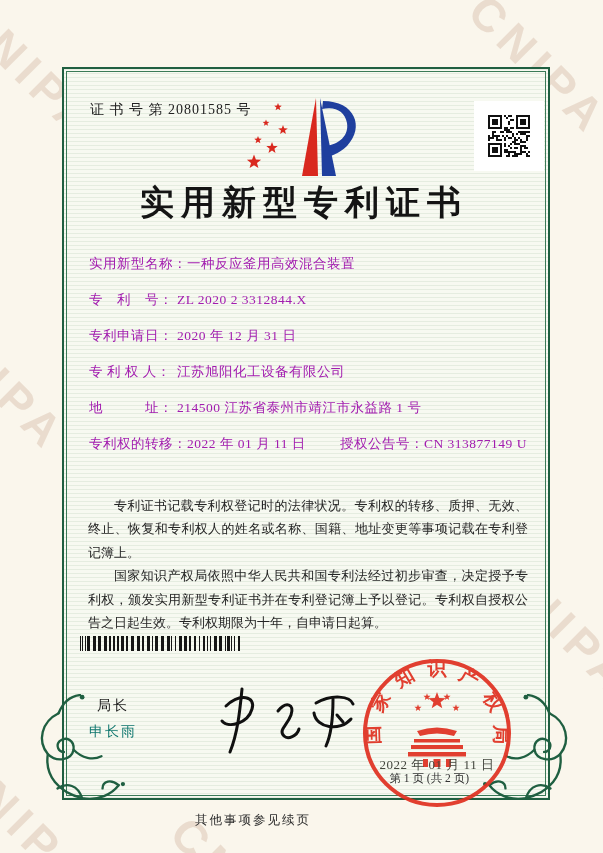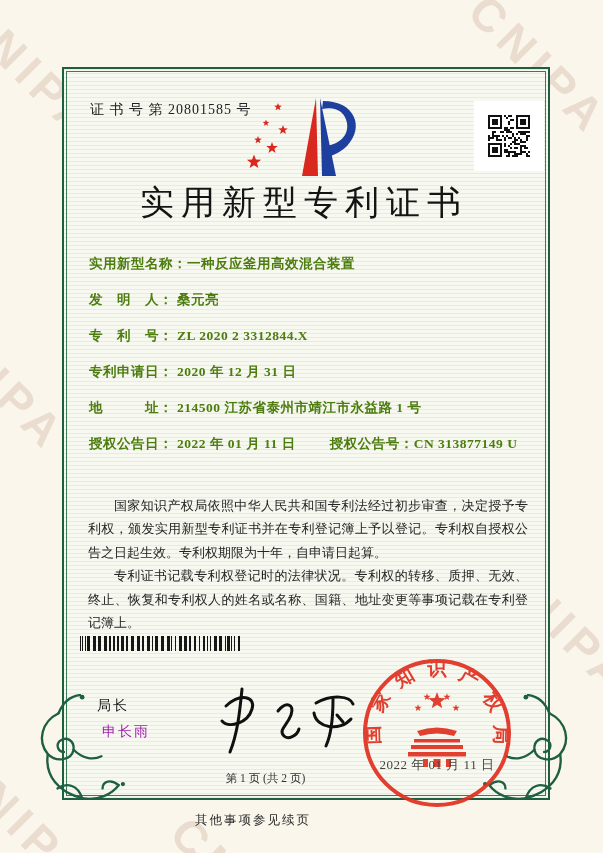--- a/index.html
+++ b/index.html
@@ -12,37 +12,37 @@
   .frame{position:absolute;left:62px;top:67px;width:484px;height:729px;
          border:2.5px solid #1f5f41;
          background:#f7f9f1;
          background-image:repeating-linear-gradient(180deg,rgba(140,175,140,0.17) 0px,rgba(140,175,140,0.17) 1px,transparent 1px,transparent 4px);}
   .frame::after{content:'';position:absolute;inset:2px;border:1px solid #3a7a57;pointer-events:none;}
   .cert-no{position:absolute;left:90px;top:101px;font-size:14px;color:#222;letter-spacing:1px;}
   .logo{position:absolute;left:238px;top:94px;}
   .qr{position:absolute;left:474px;top:101px;width:70px;height:70px;background:#fff;
       display:flex;align-items:center;justify-content:center;}
   .title{position:absolute;left:62px;top:180px;width:484px;text-align:center;
-         font-size:34px;font-weight:400;color:#141414;letter-spacing:7px;}
+         font-size:34px;font-weight:700;color:#141414;letter-spacing:7px;}
   .fields{position:absolute;left:89px;top:255px;width:440px;}
-  .frow{height:36px;font-size:13.5px;color:#4d7c0f;white-space:nowrap;font-weight:bold;}
+  .frow{height:36px;font-size:13.5px;color:#a21caf;white-space:nowrap;}
   .flabel{display:inline-block;min-width:88px;letter-spacing:0.5px;}
   .fvalue{letter-spacing:0.5px;}
   .pair2{margin-left:34px;}
   .paras{position:absolute;left:88px;top:494px;width:440px;font-size:13px;color:#242424;
          line-height:1.8;text-align:justify;}
   .paras p{margin:0;text-indent:2em;}
   .barcode{position:absolute;left:80px;top:636px;}
   .signer-title{position:absolute;left:97px;top:697px;font-size:14px;color:#1d1d1d;letter-spacing:2px;}
-  .signer-name{position:absolute;left:102px;top:723px;font-size:14px;color:#a21caf;letter-spacing:2px;}
+  .signer-name{position:absolute;left:89px;top:723px;font-size:14px;color:#0f766e;letter-spacing:2px;}
   .signature{position:absolute;left:196px;top:684px;}
   .seal{position:absolute;left:352px;top:648px;opacity:0.92;z-index:5;}
   .seal-date{position:absolute;left:352px;top:756px;width:170px;text-align:center;
              font-size:13px;color:#43463e;letter-spacing:0.5px;z-index:6;}
-  .page-indicator{position:absolute;left:62px;top:771px;width:407px;text-align:center;
+  .page-indicator{position:absolute;left:62px;top:771px;width:407px;text-align:right;
                   font-size:11.5px;color:#333;z-index:4;}
   .continuation{position:absolute;left:0;top:812px;width:506px;text-align:center;
                 font-size:12.5px;color:#2a2a2a;letter-spacing:2px;}
   .flourish{position:absolute;z-index:3;}
   .flourish.right{transform:scaleX(-1);}
 </style>
 </head>
 <body>
 
 <div class="page">
@@ -223,39 +223,39 @@
       </svg>
   </div>
 
   <div class="title">实用新型专利证书</div>
 
   <div class="fields">
     <div class="frow">
       <span class="flabel">实用新型名称：</span><span class="fvalue">一种反应釜用高效混合装置</span>
     </div>
     <div class="frow">
-      <span class="flabel">发　明　人：</span><span class="fvalue">桑元亮</span>
-    </div>
-    <div class="frow">
       <span class="flabel">专　利　号：</span><span class="fvalue">ZL 2020 2 3312844.X</span>
     </div>
     <div class="frow">
       <span class="flabel">专利申请日：</span><span class="fvalue">2020 年 12 月 31 日</span>
     </div>
     <div class="frow">
+      <span class="flabel">专 利 权 人：</span><span class="fvalue">江苏旭阳化工设备有限公司</span>
+    </div>
+    <div class="frow">
       <span class="flabel">地　　　址：</span><span class="fvalue">214500 江苏省泰州市靖江市永益路 1 号</span>
     </div>
     <div class="frow">
-      <span class="flabel">授权公告日：</span><span class="fvalue">2022 年 01 月 11 日</span><span class="pair2"><span class="flabel" style="min-width:0">授权公告号：</span><span class="fvalue">CN 313877149 U</span></span>
+      <span class="flabel">专利权的转移：</span><span class="fvalue">2022 年 01 月 11 日</span><span class="pair2"><span class="flabel" style="min-width:0">授权公告号：</span><span class="fvalue">CN 313877149 U</span></span>
     </div>
   </div>
 
   <div class="paras">
+    <p>专利证书记载专利权登记时的法律状况。专利权的转移、质押、无效、终止、恢复和专利权人的姓名或名称、国籍、地址变更等事项记载在专利登记簿上。</p>
     <p>国家知识产权局依照中华人民共和国专利法经过初步审查，决定授予专利权，颁发实用新型专利证书并在专利登记簿上予以登记。专利权自授权公告之日起生效。专利权期限为十年，自申请日起算。</p>
-    <p>专利证书记载专利权登记时的法律状况。专利权的转移、质押、无效、终止、恢复和专利权人的姓名或名称、国籍、地址变更等事项记载在专利登记簿上。</p>
   </div>
 
   <svg id="barcode" class="barcode" width="162" height="15" viewBox="0 0 162 15">
       <rect x="0" y="0" width="1" height="15" fill="#161616"></rect>
       <rect x="2" y="0" width="1" height="15" fill="#161616"></rect>
       <rect x="5" y="0" width="1" height="15" fill="#161616"></rect>
       <rect x="7" y="0" width="3" height="15" fill="#161616"></rect>
       <rect x="13" y="0" width="3" height="15" fill="#161616"></rect>
       <rect x="18" y="0" width="3" height="15" fill="#161616"></rect>
       <rect x="24" y="0" width="3" height="15" fill="#161616"></rect>

